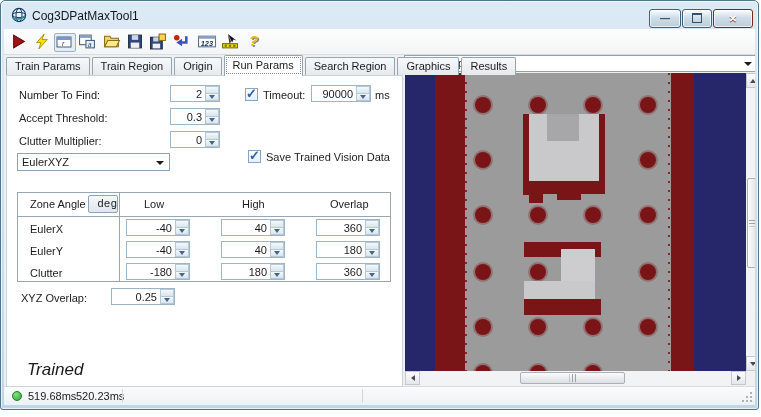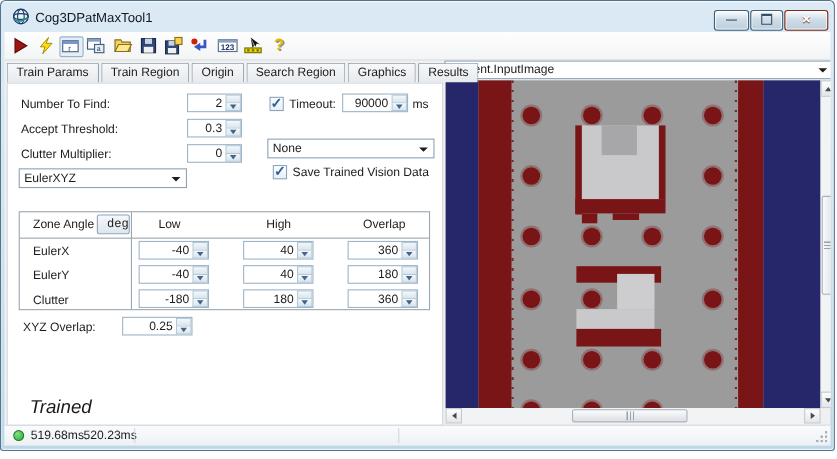--- a/index.html
+++ b/index.html
@@ -12,21 +12,21 @@
   .title{position:absolute;left:28px;top:5px;font-size:12px;color:#11181f;white-space:nowrap;}
   .wbtn{position:absolute;top:5px;height:17px;border:1px solid #40607c;border-radius:3px;
         background:linear-gradient(#fbfdfe,#cfdde8 45%,#bccEDA);box-shadow:inset 0 0 0 1px rgba(255,255,255,.7);}
   .wbtn .g{position:absolute;left:50%;top:50%;transform:translate(-50%,-50%);color:#33506b;font-weight:bold;font-size:10px;line-height:10px;}
   .wbtn.close{background:linear-gradient(#f0a染 0,#e08a74 0%,#d9603f 50%,#c03a1e 100%);border-color:#7e2714;}
   .wbtn.close .g{color:#fff;text-shadow:0 1px 1px #7e2714;}
   .minb{left:645px;width:30px}.maxb{left:678px;width:28px}.closeb{left:709px;width:38px}
   .maxg{display:inline-block;width:8px;height:7px;border:1px solid #33506b;border-top-width:2px;}
   
   .client{position:absolute;left:3px;top:28px;width:751px;height:376px;background:#f0f0f0;overflow:hidden;}
-  .toolbar{position:absolute;left:0;top:0;right:0;height:25px;background:linear-gradient(#fefefe,#f3f4f5);border-bottom:1px solid #dcdcdc;}
+  .toolbar{position:absolute;left:0;top:0;right:0;height:25px;background:linear-gradient(#fefefe,#f3f4f5);border-bottom:1px solid #dcdcdc;font-style:italic;}
   .tbi{position:absolute;top:4px;width:18px;height:17px;}
   .tbi.pressed{border:1px solid #98b2c6;background:#e3eef7;border-radius:2px;}
   
   .tabs{position:absolute;left:2px;top:27px;height:19px;display:flex;align-items:flex-end;z-index:3;}
   .tab{height:17px;line-height:17px;padding:0 8px;margin-right:2px;border:1px solid #93a5b2;border-bottom:none;
        border-radius:2px 2px 0 0;background:linear-gradient(#f6f8fa,#e7eaed);white-space:nowrap;margin-top:44px;}
   .tab.active{height:20px;line-height:19px;background:#fff;position:relative;top:1px;outline:1px dotted #8a8a8a;outline-offset:-3px;}
   .tabpage{position:absolute;left:2px;top:46px;width:395px;height:310px;background:#fff;border:1px solid #c9d3dc;z-index:2;}
   .lbl{position:absolute;white-space:nowrap;}
   
@@ -158,20 +158,21 @@
       <svg class="tbi" style="left:241px" viewBox="0 0 16 16">
             <text x="4.6" y="13" font-size="14" font-weight="bold" fill="#8a8a8a">?</text>
             <text x="3.4" y="12" font-size="14" font-weight="bold" fill="#e8b800">?</text>
           </svg>
     </div>
 
     <div class="tabs">
       <div class="tab">Train Params</div>
       <div class="tab">Train Region</div>
       <div class="tab">Origin</div>
+      <div class="tab active">Run Params</div>
       <div class="tab">Search Region</div>
       <div class="tab">Graphics</div>
       <div class="tab">Results</div>
     </div>
 
     <div class="tabpage">
 
       <span class="lbl" style="left:12px;top:13px">Number To Find:</span>
       <div class="spin" style="left:163px;top:9px;width:50px">
         <div class="val">2</div>
@@ -226,24 +227,20 @@
               <div class="spb">
                 <i class="ua"></i>
               </div>
               <div class="spb">
                 <i class="da"></i>
               </div>
             </div>
       </div>
       <span class="lbl" style="left:368px;top:13px">ms</span>
 
-      <div class="combo" style="left:236px;top:50px;width:152px">
-        <span class="ct">None</span>
-        <i class="ca"></i>
-      </div>
 
       <span class="cbx" style="left:241px;top:74px">
             <span class="ck">✓</span>
           </span>
       <span class="lbl" style="left:259px;top:75px">Save Trained Vision Data</span>
 
       <div class="ztable">
         <div class="hline"></div>
         <div class="vline"></div>
         <span class="lbl" style="left:12px;top:5px">Zone Angle</span>

